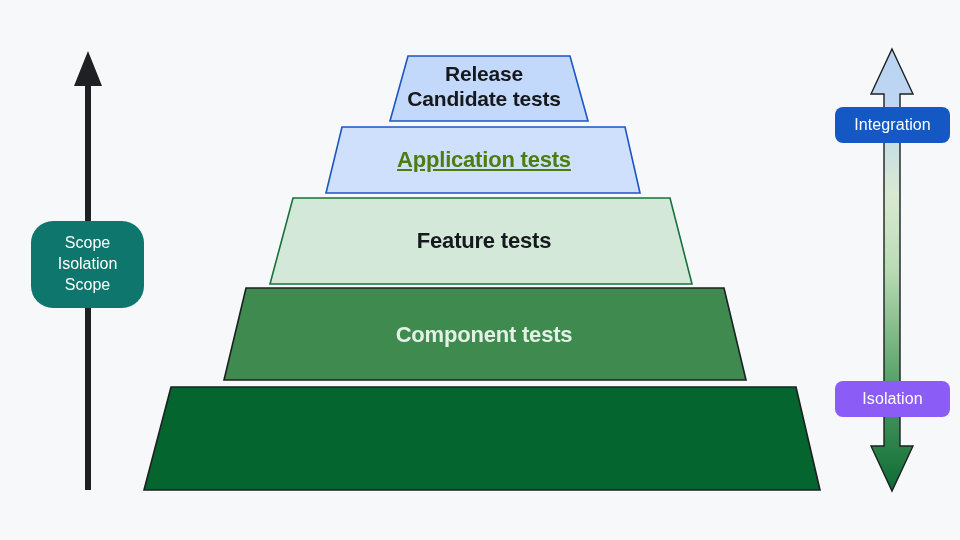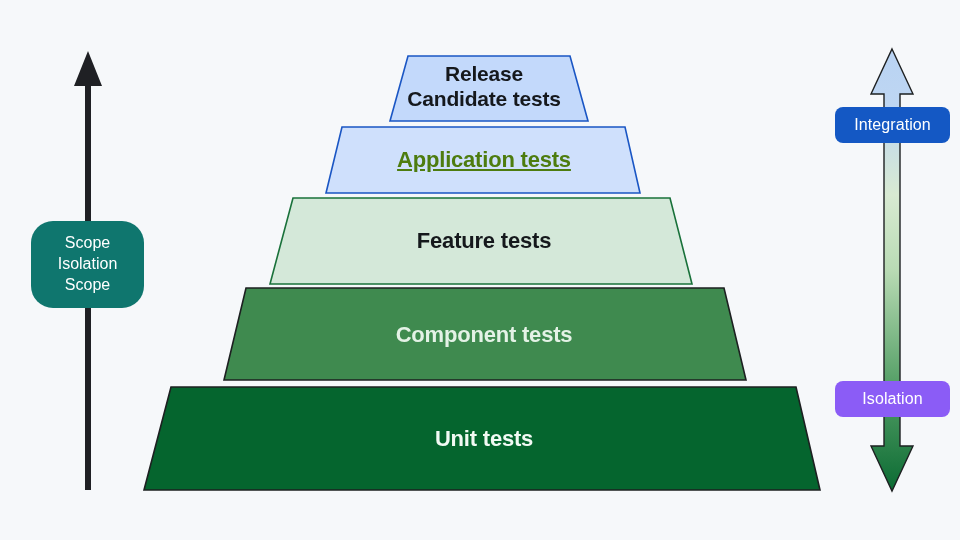--- a/index.html
+++ b/index.html
@@ -140,21 +140,20 @@
 
   <div class="layer-label lbl-release">Release
 Candidate tests</div>
 
   <div class="layer-label lbl-application">Application tests</div>
 
   <div class="layer-label lbl-component">Component tests</div>
 
   <div class="layer-label lbl-feature">Feature tests</div>
 
-  <div class="layer-label lbl-unit">Unit tests</div>
 
   <div class="axis-pill">
     <span>Scope</span>
     <span>Isolation</span>
     <span>Scope</span>
   </div>
 
   <div class="side-badge badge-integration">Integration</div>
 
   <div class="side-badge badge-isolation">Isolation</div>

